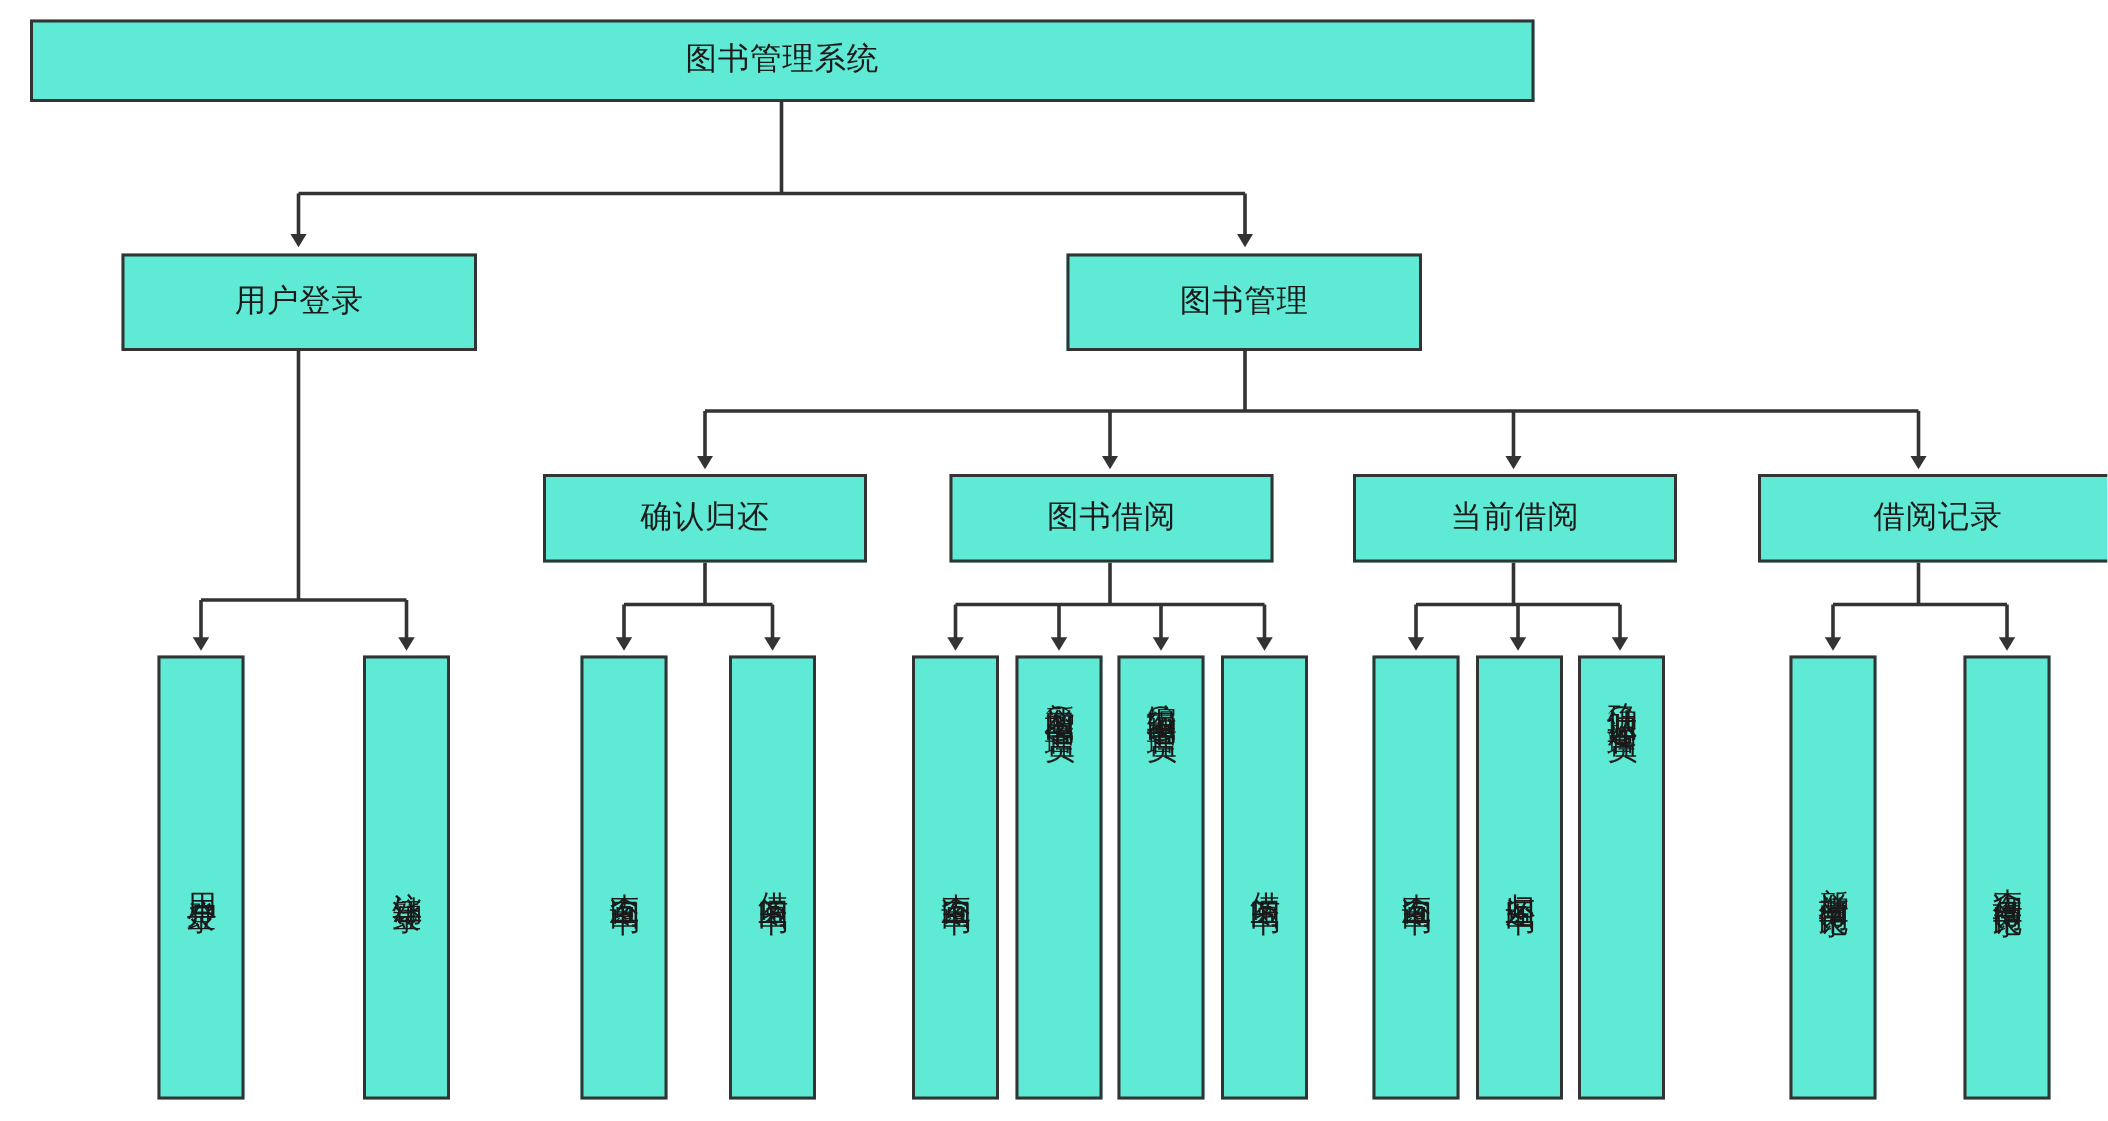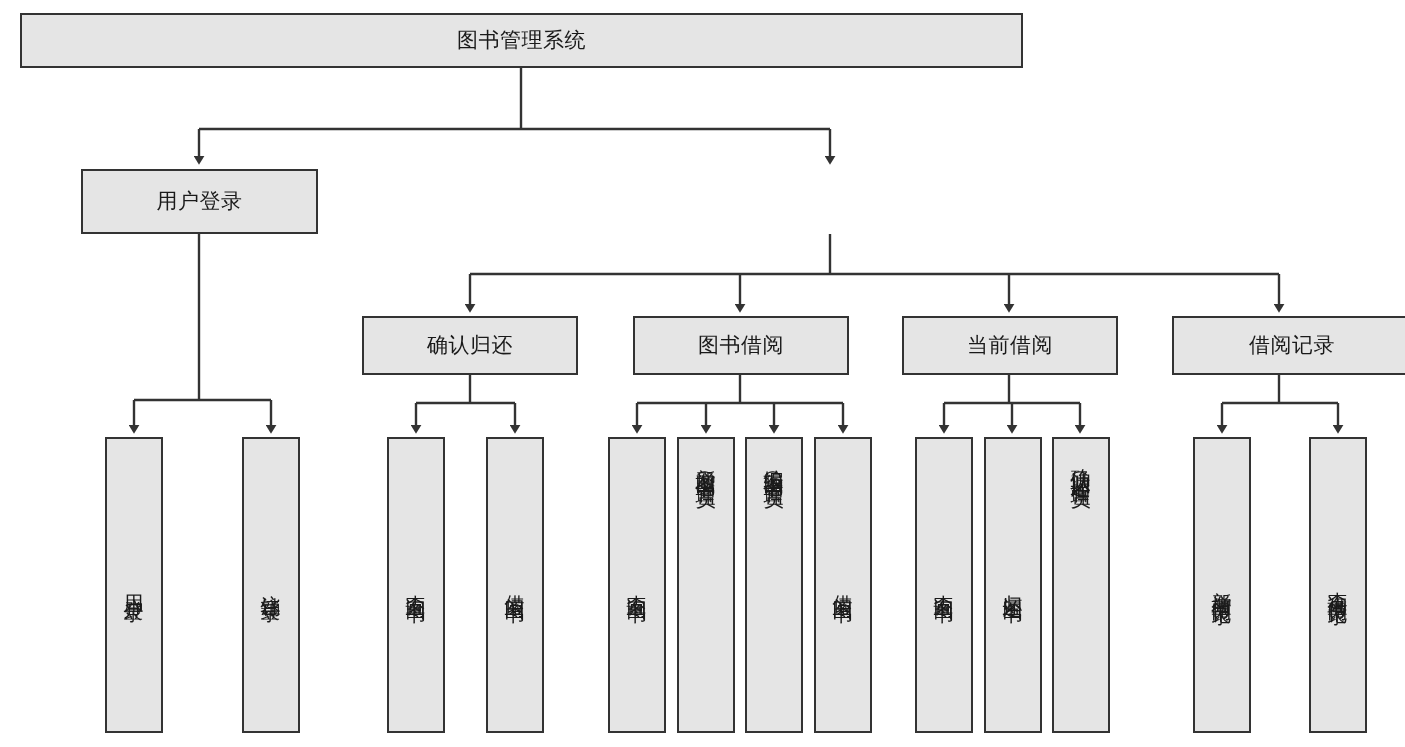--- a/index.html
+++ b/index.html
@@ -21,21 +21,21 @@
     position: absolute;
     left: 0;
     top: 0;
     width: 1405px;
     height: 747px;
     pointer-events: none;
   }
   .node {
     position: absolute;
     box-sizing: border-box;
-    background: #e5e5e5;
+    background: #5eead4;
     border: 2px solid #333333;
     display: flex;
     align-items: center;
     justify-content: center;
     color: #1a1a1a;
   }
   .node-label {
     font-size: 21px;
     line-height: 1.25;
     letter-spacing: 0.5px;
@@ -124,20 +124,23 @@
     </g>
   </svg>
 
   <div class="node" style="left:20px; top:13px; width:1003px; height:55px;">
     <span class="node-label">图书管理系统</span>
   </div>
 
   <div class="node" style="left:81px; top:169px; width:237px; height:65px;">
     <span class="node-label">用户登录</span>
   </div>
+  <div class="node" style="left:711px; top:169px; width:237px; height:65px;">
+    <span class="node-label">图书管理</span>
+  </div>
 
   <div class="node" style="left:362px; top:316px; width:216px; height:59px;">
     <span class="node-label">确认归还</span>
   </div>
   <div class="node" style="left:902px; top:316px; width:216px; height:59px;">
     <span class="node-label">当前借阅</span>
   </div>
   <div class="node" style="left:633px; top:316px; width:216px; height:59px;">
     <span class="node-label">图书借阅</span>
   </div>

